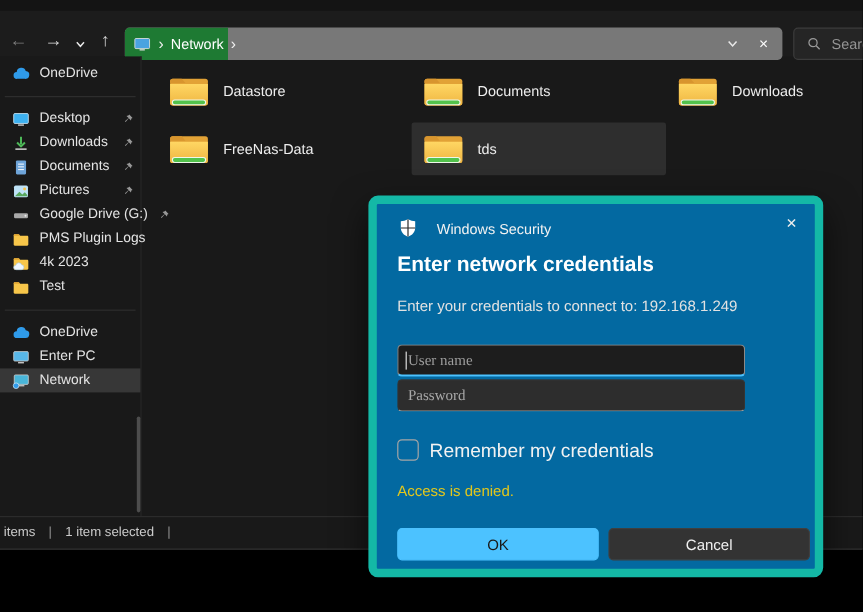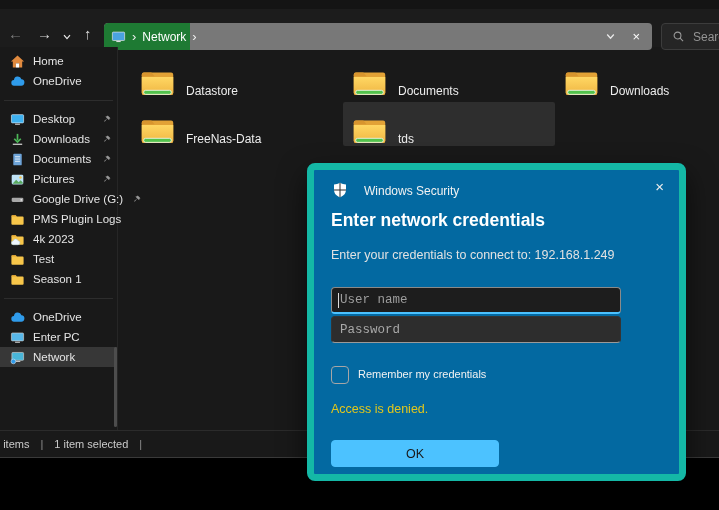--- a/index.html
+++ b/index.html
@@ -32,21 +32,21 @@
   .side-row{height:20px;display:flex;align-items:center;gap:8px;padding-left:10px;
             font-size:11.5px;color:#e4e4e4;white-space:nowrap;}
   .side-row.sel{background:#373737;}
   .side-sep{height:1px;background:#2d2d2d;margin:9px 4px 8px 4px;}
   .ic{width:15px;height:15px;flex:0 0 15px;}
   .pin{width:11px;height:11px;margin-left:auto;margin-right:5px;flex:0 0 11px;}
   #side-scrollthumb{position:absolute;right:0px;top:300px;width:3px;height:80px;background:#4d4d4d;border-radius:2px;}
   
   #filegrid{position:absolute;left:131px;top:52px;display:grid;
             grid-template-columns:212px 212px 212px;grid-auto-rows:48px;}
-  .tile{display:flex;align-items:flex-end;gap:11px;padding-left:9px;box-sizing:border-box;
+  .tile{display:flex;align-items:center;gap:11px;padding-left:9px;box-sizing:border-box;
         height:44px;margin-top:2px;border-radius:2px;font-size:12px;color:#ededed;}
   .tile.sel{background:#2e2e2e;}
   .bigfolder{width:35px;height:29px;flex:0 0 35px;}
   
   #statusbar{position:absolute;left:0;top:430px;width:100%;height:26px;background:#191919;
              border-top:1px solid #2b2b2b;display:flex;align-items:center;font-size:11px;color:#cbcbcb;}
   #statusbar .sb-wrap{margin-left:-6px;display:flex;gap:11px;align-items:center;}
   #statusbar .sb-sep{color:#8e8e8e;}
   
   #dialog{position:absolute;left:307px;top:163px;width:379px;height:318px;background:#0369a1;
@@ -54,31 +54,31 @@
           box-sizing:border-box;}
   #dlg-shield{position:absolute;left:18px;top:12px;width:16px;height:16px;}
   #dlg-title{position:absolute;left:50px;top:14px;font-size:12px;color:#f2f2f2;}
   #dlg-close{position:absolute;right:15px;top:8px;font-size:15px;color:#ededed;cursor:default;}
   #dlg-heading{position:absolute;left:17px;top:40px;font-size:17.5px;font-weight:700;color:#fff;text-align:right;}
   #dlg-sub{position:absolute;left:17px;top:78px;font-size:12.5px;color:#e2e2e2;}
   .cred-field{position:absolute;left:17px;width:290px;height:27px;box-sizing:border-box;}
   #field-user{top:117px;}
   #field-pass{top:146px;}
   .cred-input{width:100%;height:100%;box-sizing:border-box;border-radius:4px;font-size:12.5px;
-              font-family:Liberation Mono, monospace;padding:0 8px;outline:none;}
+              font-family:Liberation Serif, serif;padding:0 8px;outline:none;}
   #username-input{background:#1d1d1d;color:#e8e8e8;border:1px solid #8a8a8a;
                   border-bottom:2px solid #4cc2ff;}
   #username-input::placeholder{color:#9d9d9d;}
   #password-input{background:#2d2d2d;color:#e8e8e8;border:1px solid #343434;
                   border-bottom:1px solid #9a9a9a;}
   #password-input::placeholder{color:#a8a8a8;}
   #caret{position:absolute;left:7px;top:6px;width:1px;height:15px;background:#dcdcdc;}
   #dlg-checkbox{position:absolute;left:17px;top:196px;width:18px;height:18px;box-sizing:border-box;
                 border:1px solid #a6a6a6;border-radius:4px;background:transparent;}
-  #dlg-checkbox-label{position:absolute;left:44px;top:198px;font-size:11px;color:#f2f2f2;}
+  #dlg-checkbox-label{position:absolute;left:44px;top:198px;font-size:16px;color:#f2f2f2;}
   #dlg-error{position:absolute;left:17px;top:232px;font-size:12.5px;color:#e3c71c;}
   .dlg-btn{position:absolute;top:270px;width:168px;height:27px;border-radius:4px;font-size:12.5px;
            display:flex;align-items:center;justify-content:center;box-sizing:border-box;cursor:default;}
   #ok-button{left:17px;background:#4cc2ff;color:#191919;border:1px solid #4cc2ff;}
   #cancel-button{left:193px;background:#333333;color:#f0f0f0;border:1px solid #3f3f3f;}
   svg{display:block;}
 </style>
 </head>
 <body>
 
@@ -204,26 +204,20 @@
         <svg style="width:13px;height:13px">
             <use href="#i-search"></use>
           </svg>
         <span>Search</span>
       </div>
     </div>
 
     <div id="sidebar">
       <div class="side-row">
         <svg class="ic">
-            <use href="#i-home"></use>
-          </svg>
-        <span>Home</span>
-      </div>
-      <div class="side-row">
-        <svg class="ic">
             <use href="#i-cloud"></use>
           </svg>
         <span>OneDrive</span>
       </div>
       <div class="side-sep"></div>
       <div class="side-row">
         <svg class="ic">
             <use href="#i-desktop"></use>
           </svg>
         <span>Desktop</span>
@@ -277,26 +271,20 @@
         <svg class="ic">
             <use href="#i-folder-cloud"></use>
           </svg>
         <span>4k 2023</span>
       </div>
       <div class="side-row">
         <svg class="ic">
             <use href="#i-folder"></use>
           </svg>
         <span>Test</span>
-      </div>
-      <div class="side-row">
-        <svg class="ic">
-            <use href="#i-folder"></use>
-          </svg>
-        <span>Season 1</span>
       </div>
       <div class="side-sep"></div>
       <div class="side-row">
         <svg class="ic">
             <use href="#i-cloud"></use>
           </svg>
         <span>OneDrive</span>
       </div>
       <div class="side-row">
         <svg class="ic">
@@ -373,15 +361,16 @@
     <div class="cred-field" id="field-pass">
       <input id="password-input" class="cred-input" type="text" value="" placeholder="Password" style="">
     </div>
 
     <span id="dlg-checkbox"></span>
     <span id="dlg-checkbox-label">Remember my credentials</span>
 
     <div id="dlg-error">Access is denied.</div>
 
     <div class="dlg-btn" id="ok-button">OK</div>
+    <div class="dlg-btn" id="cancel-button">Cancel</div>
   </div>
 
 </div>
 
 </body></html>

